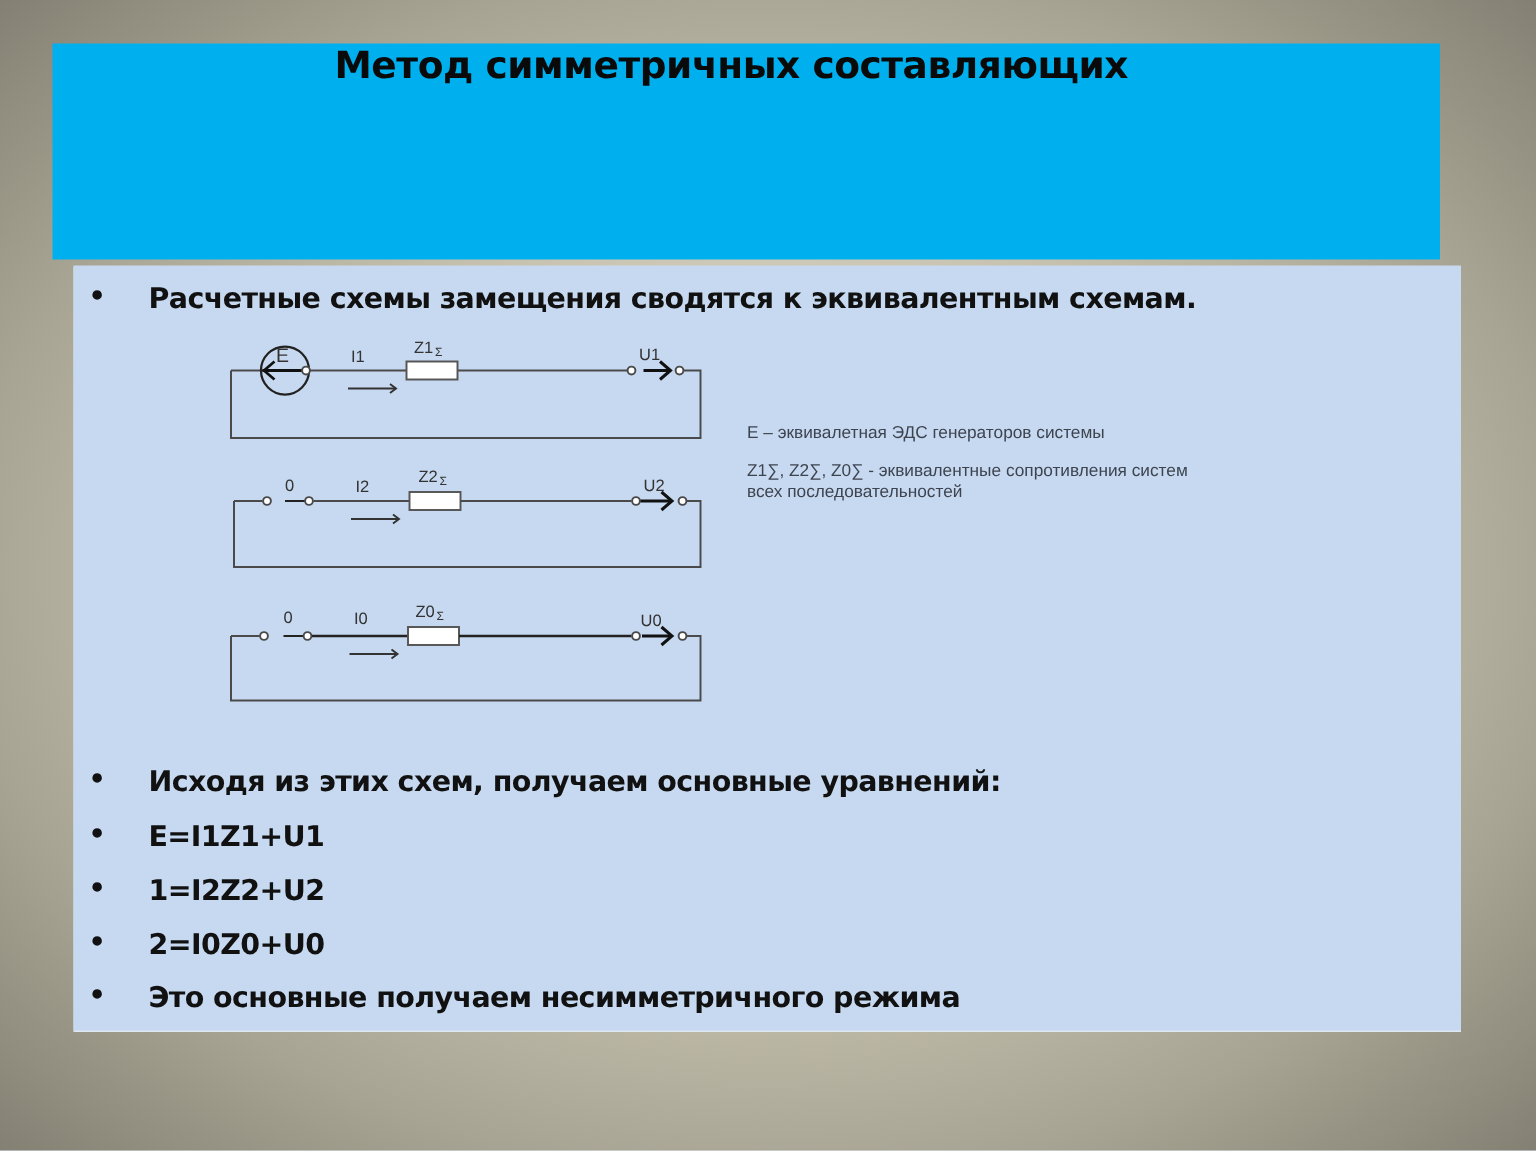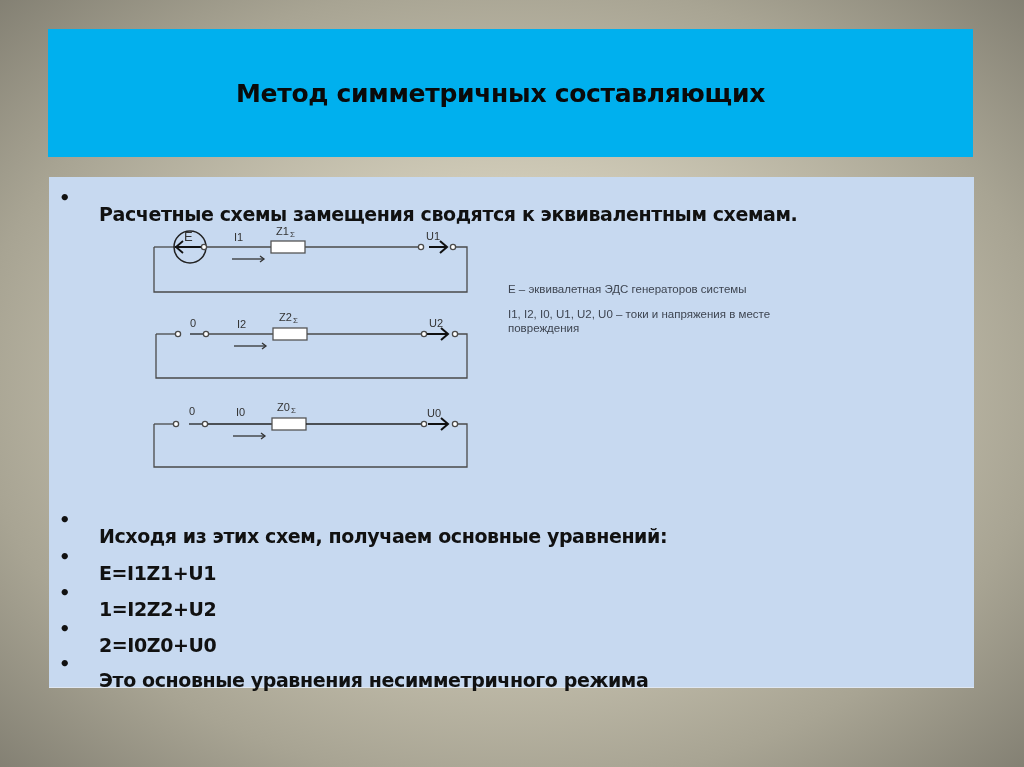--- a/index.html
+++ b/index.html
@@ -2,48 +2,48 @@
 <html><head>
 <meta charset="utf-8">
 <style>
   html, body { margin:0; padding:0; }
   body {
     width:1024px; height:767px; overflow:hidden; position:relative;
     background: radial-gradient(ellipse 75% 75% at 50% 50%, #e4e0cf 0%, #cfcab7 35%, #a8a493 70%, #7b786c 100%);
     font-family: "Liberation Sans", sans-serif;
   }
   .title-panel {
-    position:absolute; left:48px; top:29px; width:925px; height:128px;
+    position:absolute; left:35px; top:29px; width:925px; height:144px;
     background:#00b0ee;
-    display:flex; align-items:center; justify-content:center;
+    display:flex; justify-content:center;
   }
   .title-text {
     font-family: "DejaVu Sans", sans-serif;
     font-weight:bold; font-size:25px; color:#0a0a0a; letter-spacing:-0.3px;
     margin-left:-20px;
   }
   .content-panel {
     position:absolute; left:49px; top:177px; width:925px; height:510px;
     background:#c7d9f0;
     box-shadow: 0 1px 0 #dfe7f2;
   }
   .bullet {
     position:absolute; left:10px;
     font-family: "DejaVu Sans", sans-serif;
     font-weight:bold; font-size:19px; color:#111;
     white-space:nowrap; letter-spacing:-0.4px;
   }
   .bullet .dot { position:absolute; left:0; top:0; font-size:18px; }
-  .bullet .txt { position:absolute; left:40px; top:16px; }
+  .bullet .txt { position:absolute; left:40px; top:1px; }
   .diagram { position:absolute; left:0; top:0; }
   .legend {
     position:absolute; left:449px; top:105px; width:300px;
     font-family: "Liberation Sans", sans-serif; font-size:11.5px; color:#3d4450; line-height:14px;
   }
-  .legend p { margin:0 0 11px 10px; }
+  .legend p { margin:0 0 11px 0; }
   .svg-label { font-family: "Liberation Sans", sans-serif; font-size:11px; fill:#333; }
 </style>
 </head>
 <body>
 
 <div class="title-panel">
   <div class="title-text">Метод симметричных составляющих</div>
 </div>
 
 <div class="content-panel">
@@ -123,36 +123,36 @@
 
     <text class="svg-label" x="140" y="238">0</text>
     <text class="svg-label" x="187" y="239">I0</text>
     <text class="svg-label" x="228" y="234">Z0</text>
     <text class="svg-label" x="242" y="236" style="font-size:8px">Σ</text>
     <text class="svg-label" x="378" y="240">U0</text>
   </svg>
 
   <div class="legend">
     <p>E – эквивалетная ЭДС генераторов системы</p>
-    <p>I1, I2, I0, U1, U2, U0 – токи и напряжения в месте повреждения</p>
+    <p>Z1∑, Z2∑, Z0∑  - эквивалентные сопротивления систем всех последовательностей</p>
   </div>
 
   <div class="bullet" style="top:332px;">
     <span class="dot">•</span>
     <span class="txt">Исходя из этих схем, получаем основные уравнений:</span>
   </div>
   <div class="bullet" style="top:369px;">
     <span class="dot">•</span>
     <span class="txt">E=I1Z1+U1</span>
   </div>
   <div class="bullet" style="top:405px;">
     <span class="dot">•</span>
     <span class="txt">1=I2Z2+U2</span>
   </div>
   <div class="bullet" style="top:441px;">
     <span class="dot">•</span>
     <span class="txt">2=I0Z0+U0</span>
   </div>
   <div class="bullet" style="top:476px;">
     <span class="dot">•</span>
-    <span class="txt">Это основные уравнения несимметричного режима</span>
+    <span class="txt">Это основные получаем несимметричного режима</span>
   </div>
 </div>
 
 </body></html>

